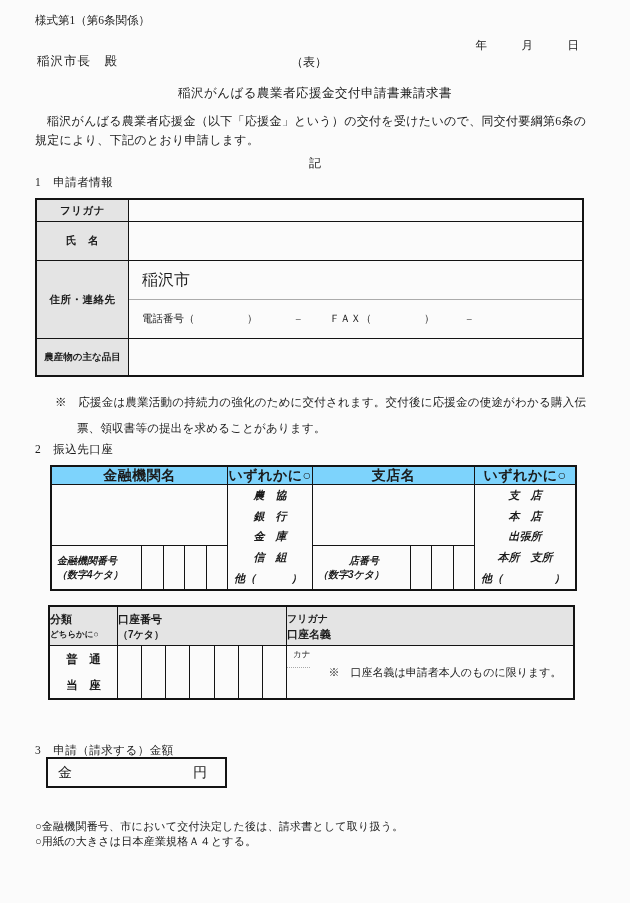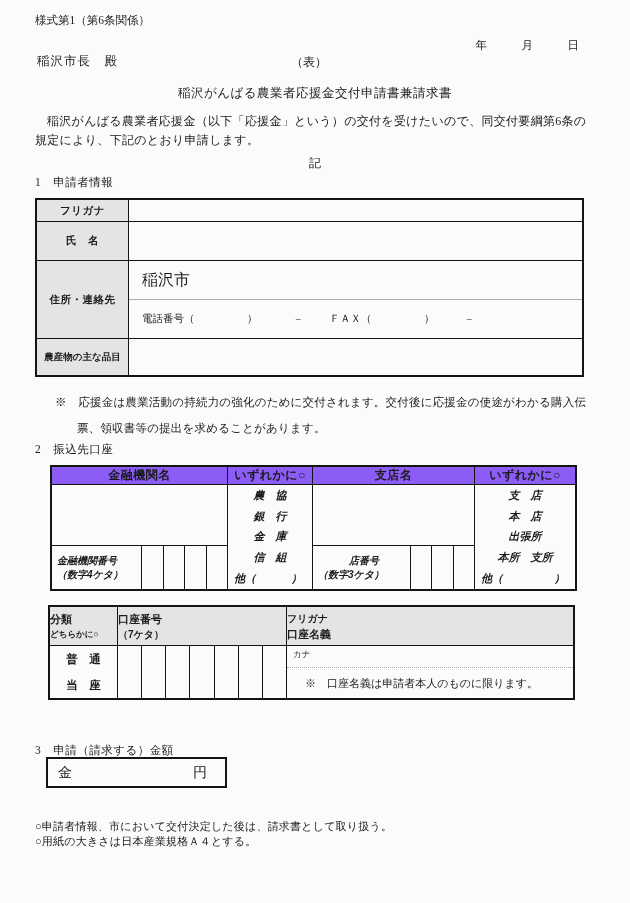--- a/index.html
+++ b/index.html
@@ -39,23 +39,23 @@
   .t1 .val.phone .d2 { margin-left:32px; }
   .t1 .lab.small { font-size:9.5px; letter-spacing:0; }
 
   .note1 { left:55px; top:389px; width:530px; font-size:11.5px; line-height:26px;
            padding-left:22px; text-indent:-22px; letter-spacing:.2px; }
 
   
   .t2 { left:50px; top:465px; width:527px; height:126px; box-sizing:border-box;
         border:2px solid #141414; display:grid;
         grid-template-columns:176px 85px 162px 1fr; grid-template-rows:18px 1fr; }
-  .t2 .hc { background:#8b5cf6; border-bottom:1px solid #141414; border-right:1px solid #141414;
+  .t2 .hc { background:#7dd3fc; border-bottom:1px solid #141414; border-right:1px solid #141414;
             display:flex; align-items:center; justify-content:center;
-            font-size:12px; font-weight:600; letter-spacing:.5px; }
+            font-size:14px; font-weight:600; letter-spacing:.5px; }
   .t2 .hc.last { border-right:none; }
   .t2 .bc { border-right:1px solid #141414;font-style:italic; } .t2 .bc.last { border-right:none; }
   .namecol { display:flex; flex-direction:column; }
   .namecol .blank { flex:1; }
   .numstrip { height:43px; border-top:1px solid #141414; display:flex; }
   .numstrip .nlab { display:flex; flex-direction:column; justify-content:center;
                     padding-left:5px; font-size:10px; font-weight:600; line-height:14px; }
   .numstrip .nlab.w84 { width:84px; } .numstrip .nlab.w92 { width:92px; }
   .numstrip .box { flex:1; border-left:1px solid #141414; }
   .optcol { display:flex; flex-direction:column; }
@@ -72,21 +72,21 @@
             font-weight:600; }
   .t3 .hc.last { border-right:none; }
   .t3 .hc .l1 { font-size:11px; line-height:16px; }
   .t3 .hc .l2 { font-size:10px; line-height:15px; }
   .t3 .hc .l2.tiny { font-size:8.5px; }
   .t3 .bc { border-right:1px solid #141414; } .t3 .bc.last { border-right:none; }
   .typecol { display:flex; flex-direction:column; justify-content:space-around; }
   .typecol .opt { text-align:center; font-size:11.5px; font-weight:600; }
   .boxrow { display:flex; }
   .boxrow .box { flex:1; border-left:1px solid #141414; } .boxrow .box:first-child { border-left:none; }
-  .holdercol { display:flex; flex-direction:column; }
+  .holdercol { display:flex; flex-direction:row; }
   .holdercol .kana { height:22px; border-bottom:1px dotted #a8a8a8; font-size:8.5px;
                      padding:3px 0 0 6px; box-sizing:border-box; }
   .holdercol .hnote { flex:1; display:flex; align-items:center; padding-left:18px; font-size:11px; }
 
   
   .amount-box { left:46px; top:757px; width:181px; height:31px; box-sizing:border-box;
                 border:2px solid #141414; display:flex; align-items:center;
                 justify-content:space-between; padding:0 18px 0 10px; font-size:14px; }
 
   
@@ -220,17 +220,17 @@
     </div>
   </div>
 
   <div class="abs sec-head s3">3　申請（請求する）金額</div>
   <div class="abs amount-box">
     <span>金</span>
     <span>円</span>
   </div>
 
   <div class="abs remarks">
-    <div>○申請者情報、市において交付決定した後は、請求書として取り扱う。</div>
+    <div>○金融機関番号、市において交付決定した後は、請求書として取り扱う。</div>
     <div>○用紙の大きさは日本産業規格Ａ４とする。</div>
   </div>
 
 </div>
 
 </body></html>

